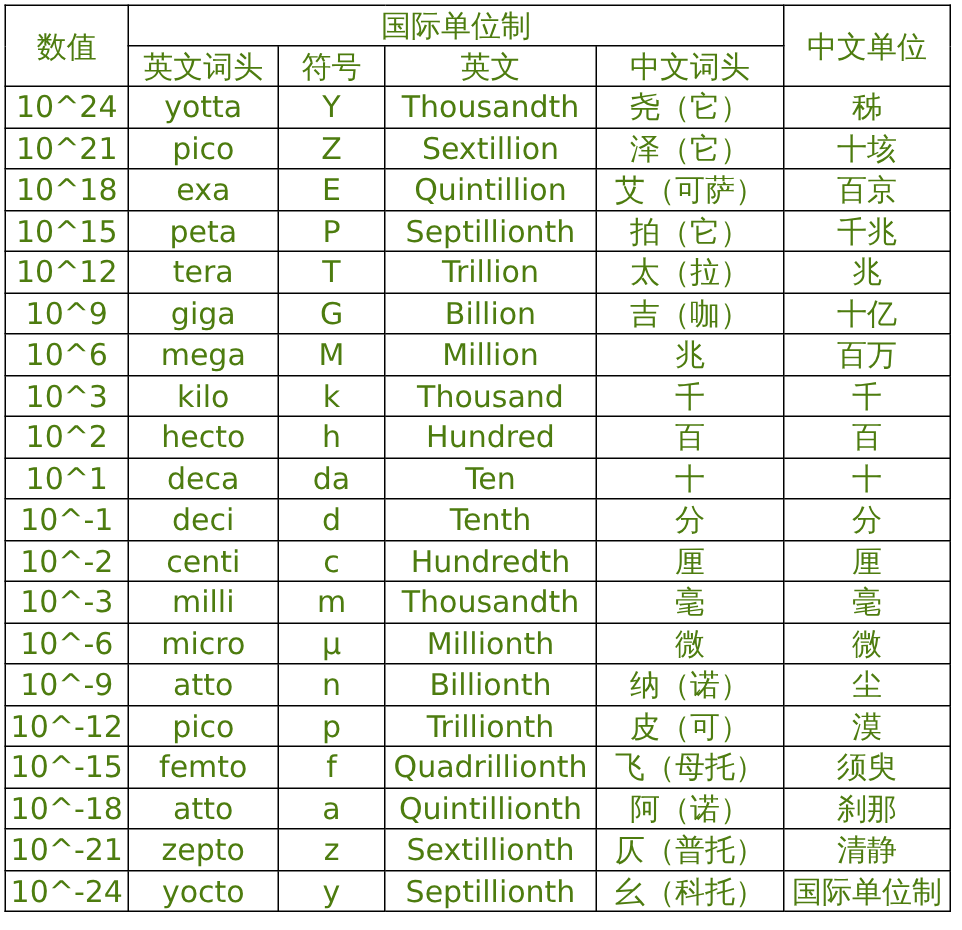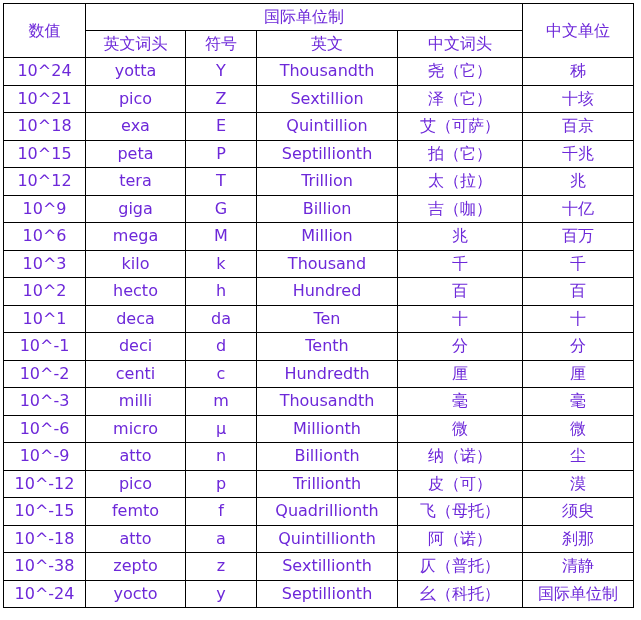--- a/index.html
+++ b/index.html
@@ -13,22 +13,22 @@
       overflow: hidden;
       position: relative;
     }
     table.prefix-table {
       position: absolute;
       left: 3px;
       top: 3px;
       border-collapse: collapse;
       table-layout: fixed;
       font-family: "DejaVu Sans", "Liberation Sans", sans-serif;
-      font-size: 16px;
-      color: #6d28d9;
+      font-size: 20px;
+      color: #4d7c0f;
       padding-left: 30px;
     }
     table.prefix-table td, table.prefix-table th {
       border: 1.5px solid #000000;
       text-align: center;
       vertical-align: middle;
       padding: 0;
       font-weight: normal;
       white-space: nowrap;
       overflow: hidden;
@@ -226,21 +226,21 @@
   <tr class="data-row">
     <td>10^-18</td>
     <td>atto</td>
     <td>a</td>
     <td>Quintillionth</td>
     <td>阿（诺）</td>
     <td>刹那</td>
   </tr>
 
   <tr class="data-row">
-    <td>10^-38</td>
+    <td>10^-21</td>
     <td>zepto</td>
     <td>z</td>
     <td>Sextillionth</td>
     <td>仄（普托）</td>
     <td>清静</td>
   </tr>
 
   <tr class="data-row">
     <td>10^-24</td>
     <td>yocto</td>

